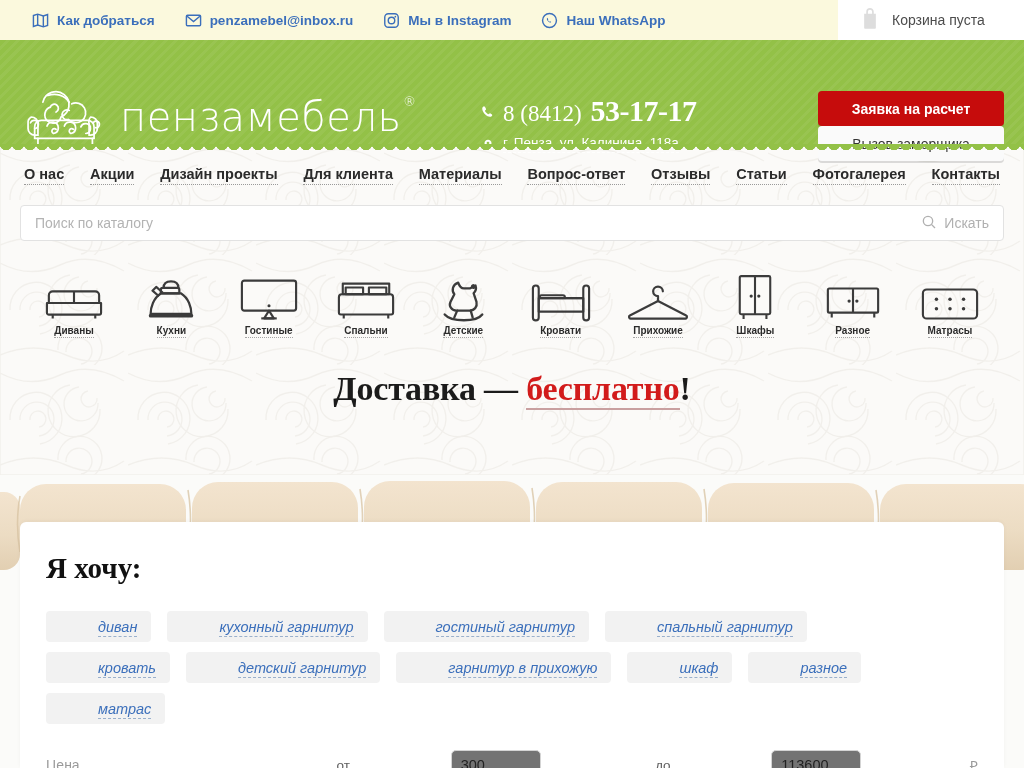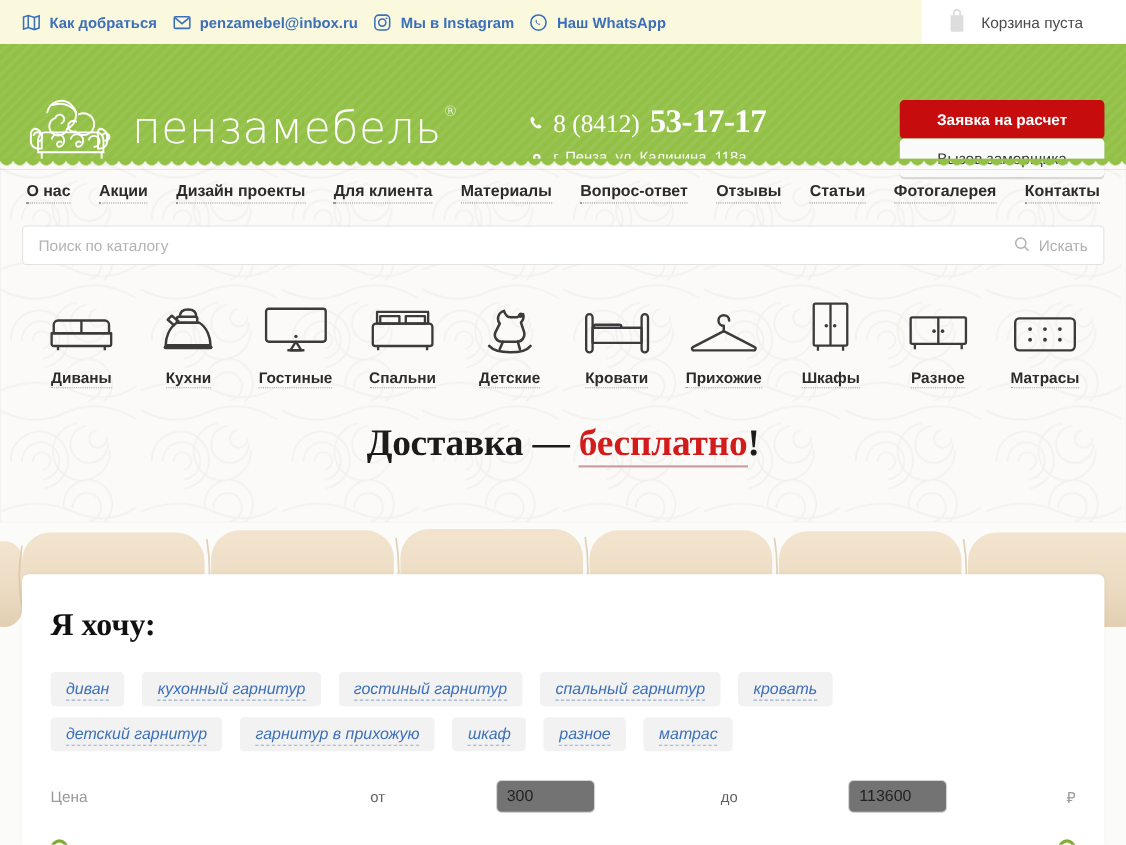--- a/index.html
+++ b/index.html
@@ -17,21 +17,22 @@
     background: #fbf9dd;
     display: flex;
     align-items: center;
     position: relative;
     z-index: 5;
   }
   .topbar-links {
     display: flex;
     align-items: center;
     padding-left: 20px;
-    gap: 14px;
+    gap: 30px;
+    margin-left: 12px;
   }
   .toplink {
     display: flex;
     align-items: center;
     gap: 8px;
     color: #3b6fbb;
     font-size: 13.5px;
     font-weight: bold;
     text-decoration: none;
     white-space: nowrap;
@@ -233,22 +234,22 @@
     text-decoration: none;
     cursor: pointer;
   }
   .cat-ic {
     height: 56px;
     display: flex;
     align-items: flex-end;
     justify-content: center;
   }
   .cat-label {
-    margin-top: 12px;
-    font-size: 14px;
+    margin-top: 2px;
+    font-size: 10px;
     font-weight: bold;
     color: #2b2b2b;
     border-bottom: 1px dotted #a5a5a5;
     padding-bottom: 1px;
   }
 
   
   .promo {
     position: relative;
     z-index: 3;
@@ -306,20 +307,21 @@
     border-radius: 4px;
     padding: 7px 14px 6px 14px;
     cursor: pointer;
   }
   .chip span {
     font-style: italic;
     font-size: 14.5px;
     color: #3b6fbb;
     border-bottom: 1px dashed #9ab0cc;
     padding-bottom: 1px;
+    margin-left: 38px;
   }
   .price-row {
     display: flex;
     align-items: center;
     margin-top: 26px;
     justify-content: space-between;
   }
   .price-label { color: #9a9a9a; font-size: 14px; width: 200px; }
   .price-prep { color: #606060; font-size: 13.5px; margin-right: 10px; }
   .price-input {

